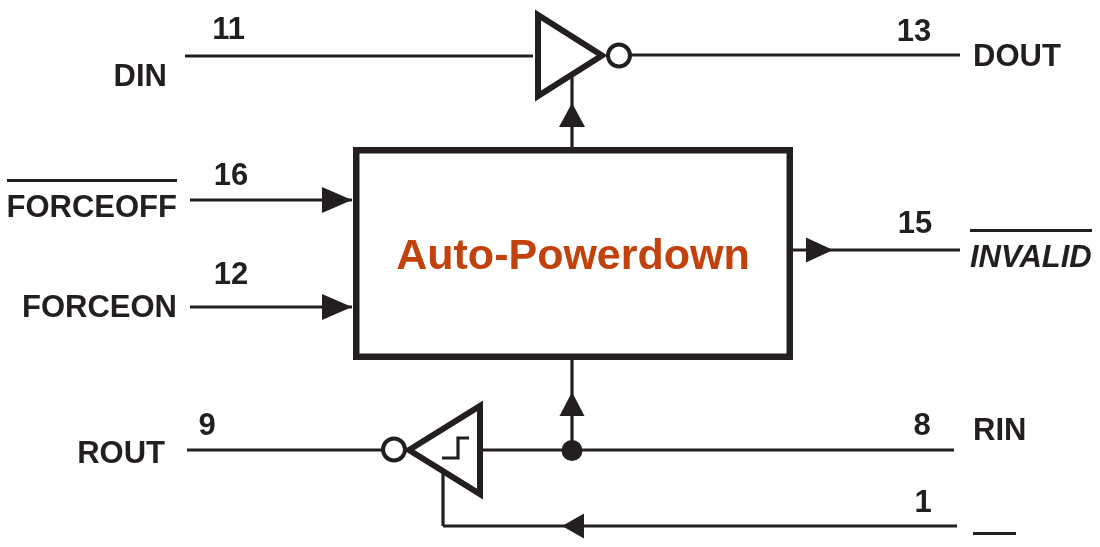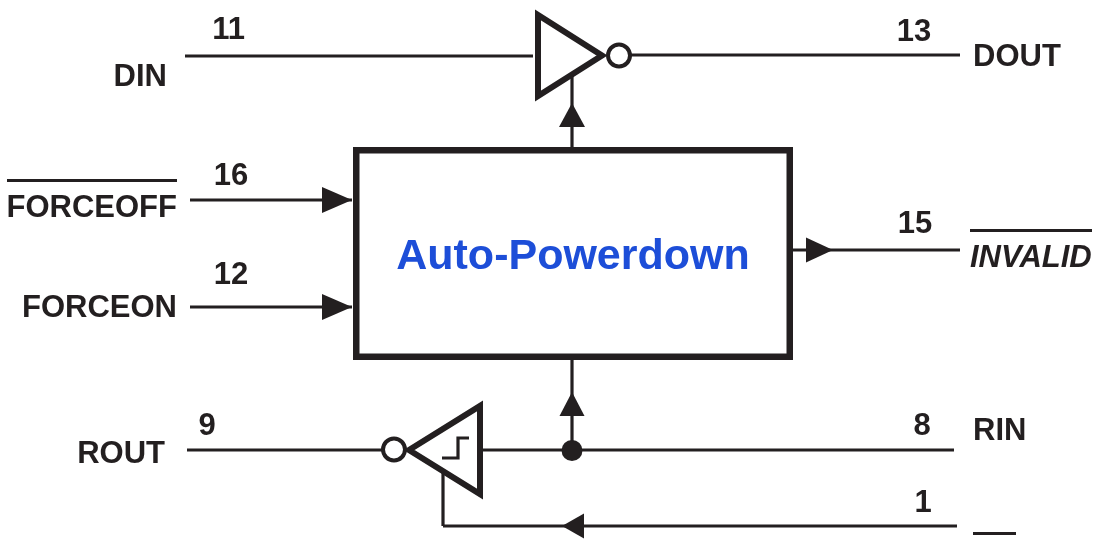--- a/index.html
+++ b/index.html
@@ -2,21 +2,21 @@
 <html><head>
 <meta charset="utf-8">
 <style>
   html,body{margin:0;padding:0;}
   body{width:1100px;height:547px;background:#ffffff;position:relative;font-family:"Liberation Sans",sans-serif;overflow:hidden;}
   #diagram{position:absolute;left:0;top:0;}
   .label{position:absolute;font-weight:bold;color:#231f20;line-height:1;white-space:nowrap;font-size:31px;}
   .ra{text-align:right;}
   .ct{text-align:center;}
   .ovl{display:inline-block;border-top:3px solid #231f20;padding-top:9px;}
-  .block-label{position:absolute;left:353px;top:147px;width:440px;height:213px;display:flex;align-items:center;justify-content:center;padding-top:2px;box-sizing:border-box;font-weight:bold;font-size:43px;color:#1d4ed8;}
+  .block-label{position:absolute;left:353px;top:147px;width:440px;height:213px;display:flex;align-items:center;justify-content:center;padding-top:2px;box-sizing:border-box;font-weight:bold;font-size:43px;color:#c2410c;}
 </style>
 </head>
 <body>
 
 <svg id="diagram" width="1100" height="547" viewBox="0 0 1100 547">
   <g stroke="#231f20" stroke-width="3.2" fill="none">
     <line x1="185" y1="56" x2="533" y2="56"></line>
     <line x1="630" y1="55" x2="960" y2="55"></line>
     <line x1="572" y1="75" x2="572" y2="148"></line>
     <line x1="190" y1="200" x2="352" y2="200"></line>

